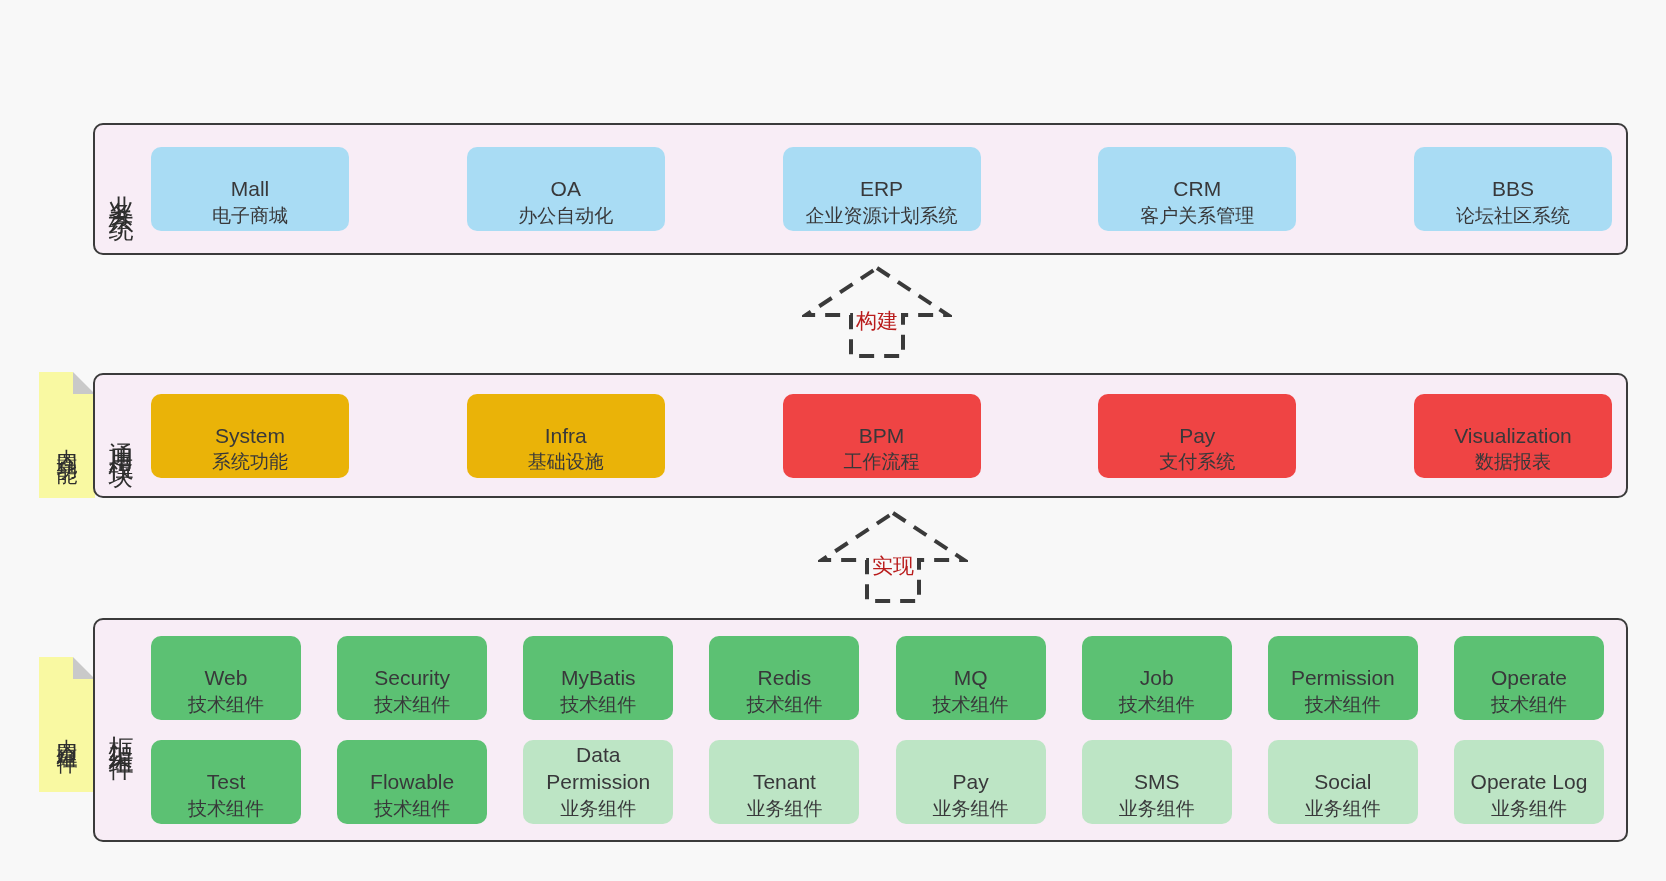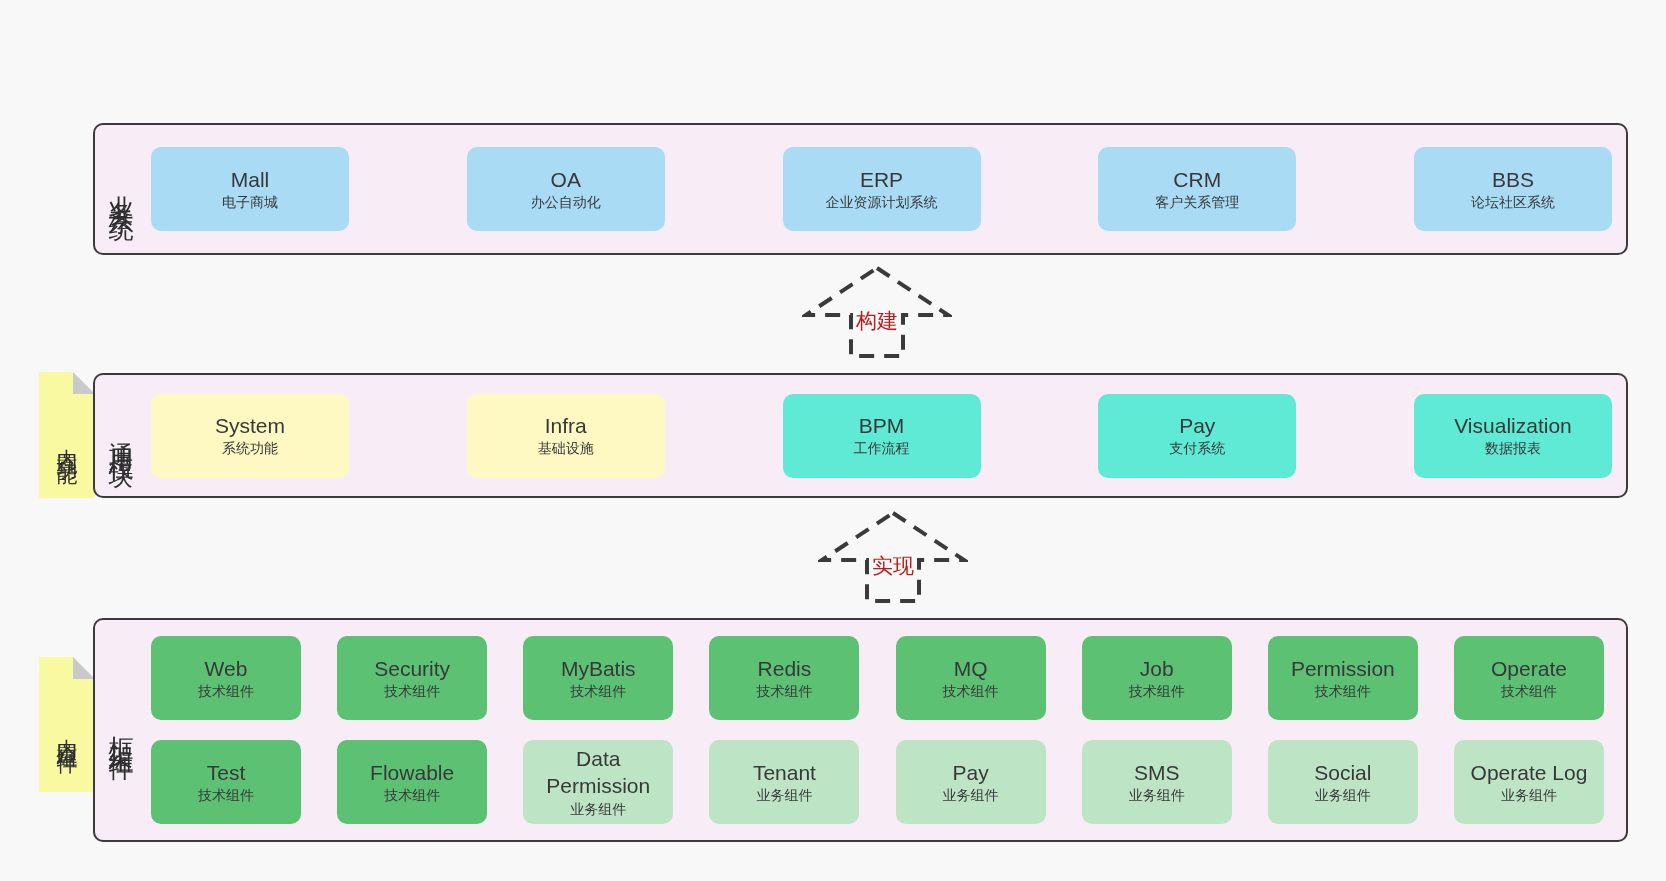--- a/index.html
+++ b/index.html
@@ -22,32 +22,32 @@
   .side-label span{
     writing-mode:vertical-lr;text-orientation:upright;
     font-size:25px;letter-spacing:7px;color:#2e2e2e;white-space:nowrap;
   }
   .boxes{flex:1;display:flex;align-items:center;justify-content:space-between;padding:0 14px 0 2px;}
   .rows{flex:1;display:flex;flex-direction:column;justify-content:center;gap:20px;padding:0 22px 0 2px;}
   .row{display:flex;justify-content:space-between;}
 
   .box{
     height:84px;border-radius:10px;box-sizing:border-box;padding:2px 6px;
-    display:flex;flex-direction:column;align-items:center;justify-content:center;
+    display:flex;flex-direction:column;align-items:center;justify-content:flex-end;
     text-align:center;
   }
   .w6{width:198px;}
   .w8{width:150px;}
   .c-blue{background:#a9dcf4;}
-  .c-red{background:#fef9c3;}
-  .c-pink{background:#5eead4;}
+  .c-red{background:#eab308;}
+  .c-pink{background:#ef4444;}
   .c-green{background:#5cc173;}
   .c-lgreen{background:#bde5c5;}
   .box-en{font-size:21px;line-height:1.3;}
-  .box-zh{font-size:14px;line-height:1.38;}
+  .box-zh{font-size:19px;line-height:1.38;}
 
   .note{
     position:absolute;left:39px;width:56px;background:#f9f9a2;
     display:grid;place-items:center;z-index:1;
   }
   #note-features{top:372px;height:126px;}
   #note-components{top:657px;height:135px;}
   .note span{
     writing-mode:vertical-lr;text-orientation:upright;
     font-size:21px;letter-spacing:5px;color:#2e2e2e;white-space:nowrap;

